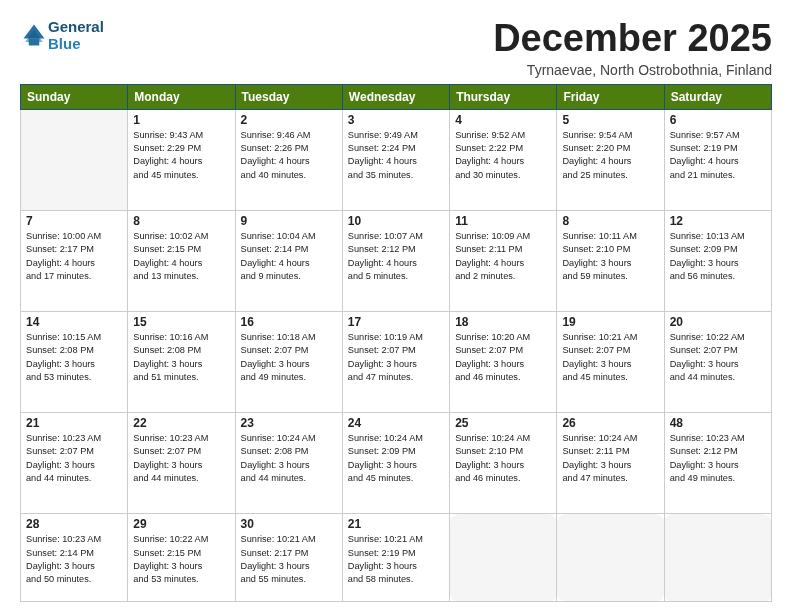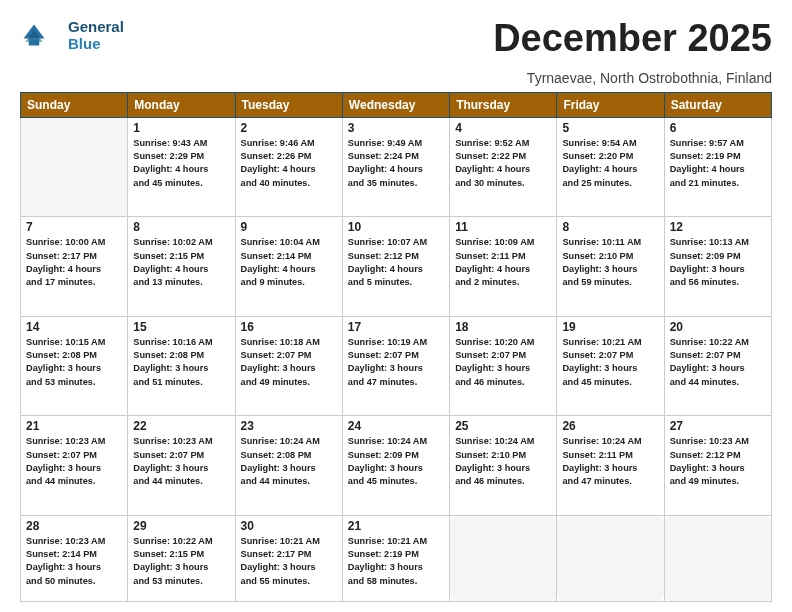--- a/index.html
+++ b/index.html
@@ -19,21 +19,21 @@
     }
     .header {
       display: flex;
       align-items: flex-start;
       justify-content: space-between;
       margin-bottom: 6px;
     }
     .logo {
       display: flex;
       align-items: center;
-      gap: 20px;
+      gap: 0;
     }
     .logo-text {
       font-size: 15px;
       font-weight: bold;
       color: #1a5276;
       line-height: 1.15;
     }
     .logo-icon {
       width: 28px;
       height: 28px;
@@ -43,31 +43,31 @@
     }
     .main-title {
       font-size: 38px;
       font-weight: bold;
       color: #222;
       line-height: 1.1;
     }
     .subtitle {
       font-size: 14px;
       color: #444;
-      margin-top: 10px;
+      margin-top: 2px;
     }
     .calendar {
       flex: 1;
       border: 1px solid #ccc;
       border-collapse: collapse;
       width: 100%;
       table-layout: fixed;
     }
     .calendar th {
-      background: #a16207;
+      background: #4d7c0f;
       color: #fff;
       font-size: 12px;
       font-weight: bold;
       text-align: left;
       padding: 5px 6px;
       border: 1px solid #1a5276;
     }
     .calendar td {
       border: 1px solid #ccc;
       vertical-align: top;
@@ -82,21 +82,20 @@
     .day-num {
       font-size: 12px;
       font-weight: bold;
       display: block;
       margin-bottom: 2px;
     }
     .day-info {
       line-height: 1.45;
       font-size: 9.2px;
       color: #222;
-      font-weight: bold;
     }
     .last-row td {
       height: 76px;
       border-radius: 9px;
     }
   </style>
 </head>
 <body>
 
 <div class="page">
@@ -238,21 +237,21 @@
           </td>
           <td>
             <span class="day-num">25</span>
             <div class="day-info">Sunrise: 10:24 AM<br>Sunset: 2:10 PM<br>Daylight: 3 hours<br>and 46 minutes.</div>
           </td>
           <td>
             <span class="day-num">26</span>
             <div class="day-info">Sunrise: 10:24 AM<br>Sunset: 2:11 PM<br>Daylight: 3 hours<br>and 47 minutes.</div>
           </td>
           <td>
-            <span class="day-num">27</span>
+            <span class="day-num">48</span>
             <div class="day-info">Sunrise: 10:23 AM<br>Sunset: 2:12 PM<br>Daylight: 3 hours<br>and 49 minutes.</div>
           </td>
         </tr>
         <tr class="last-row">
           <td>
             <span class="day-num">28</span>
             <div class="day-info">Sunrise: 10:23 AM<br>Sunset: 2:14 PM<br>Daylight: 3 hours<br>and 50 minutes.</div>
           </td>
           <td>
             <span class="day-num">29</span>

